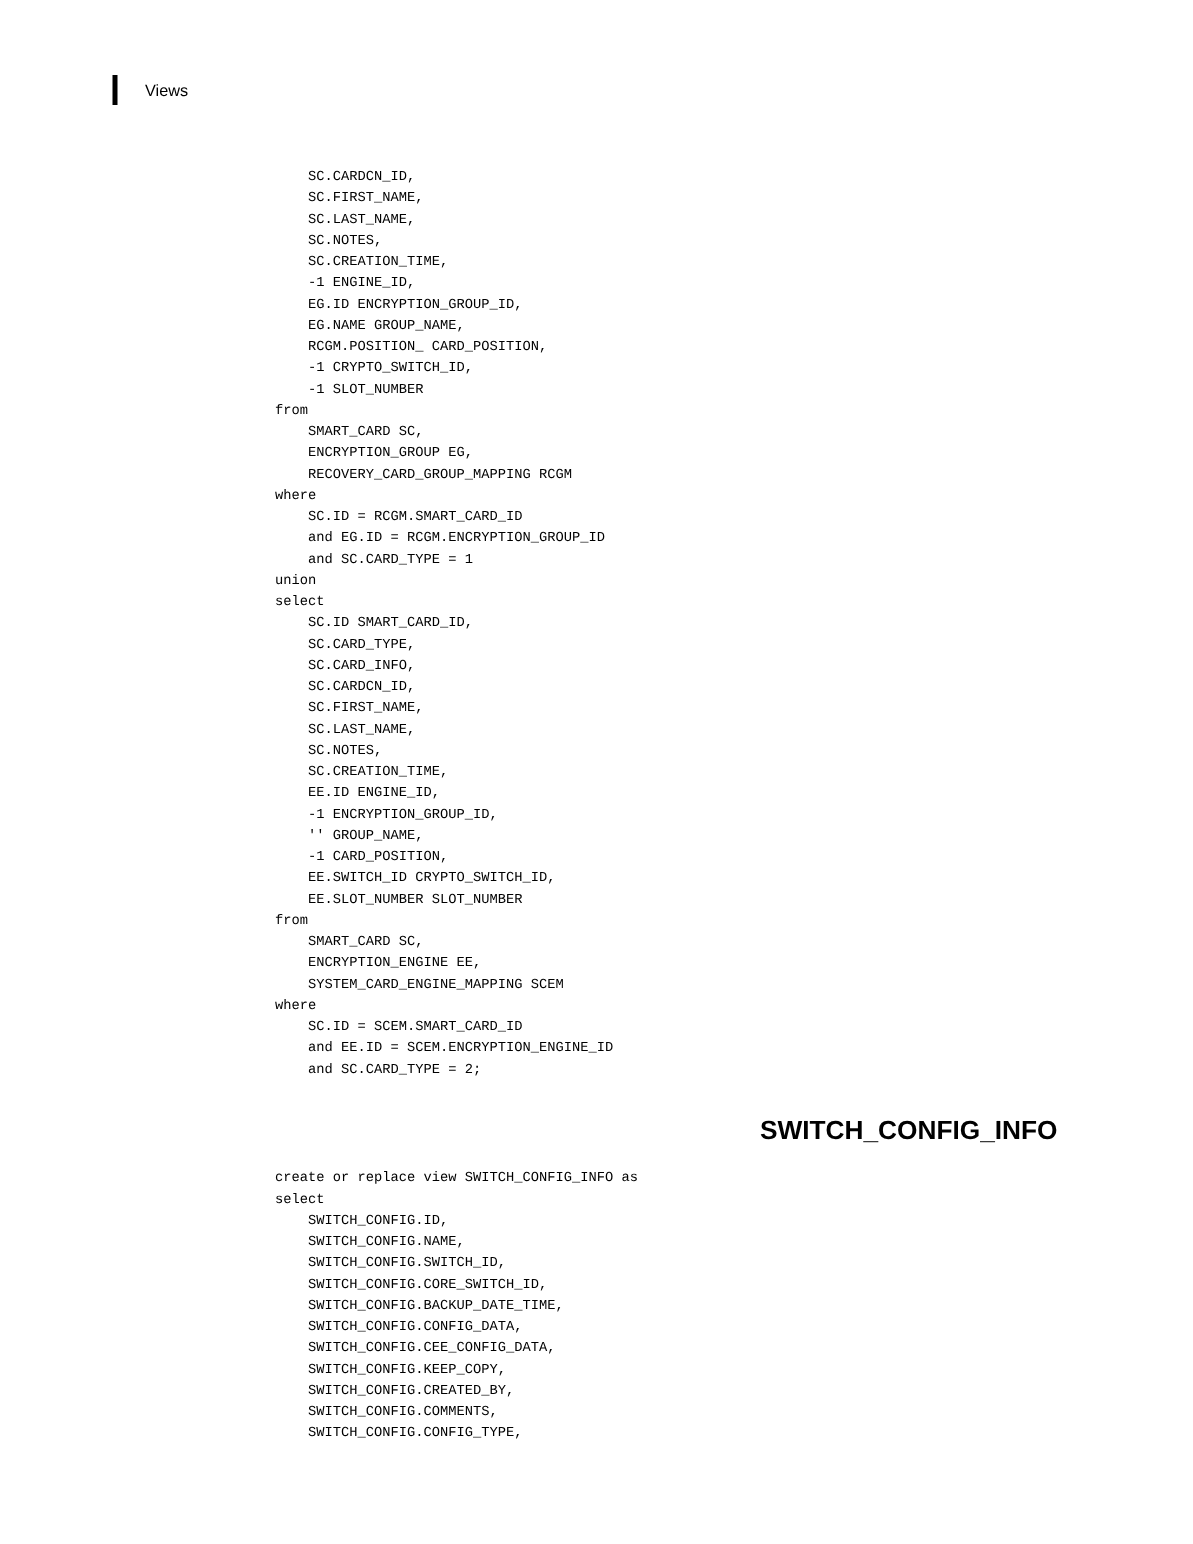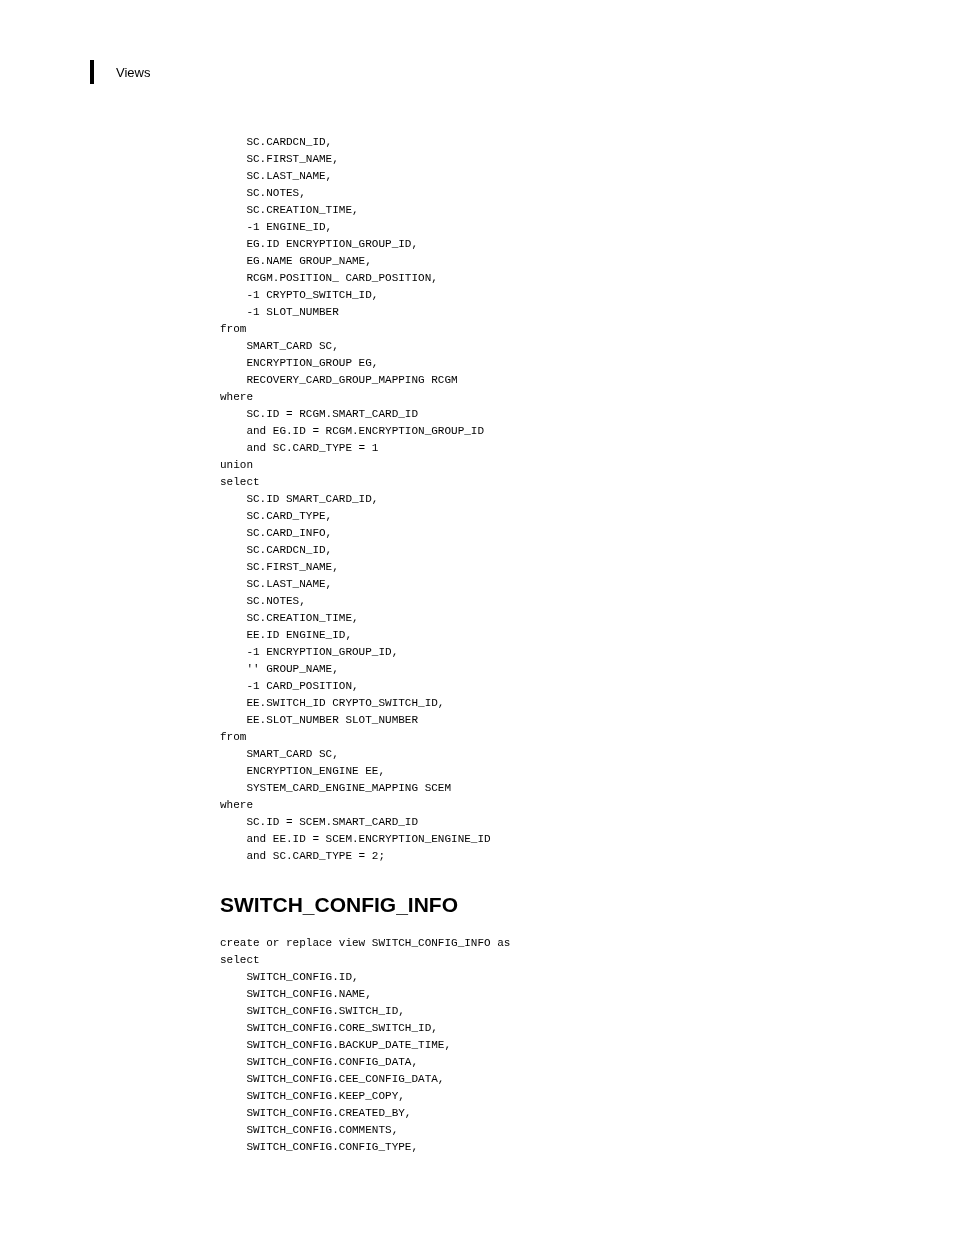--- a/index.html
+++ b/index.html
@@ -40,20 +40,21 @@
   }
   .section-heading {
     font-family: Arial, Helvetica, sans-serif;
     font-weight: bold;
     font-size: 21px;
     margin-left: 130px;
     margin-top: 28px;
     margin-bottom: 18px;
     letter-spacing: 0px;
     color: #000000;
+    text-align: right;
   }
 </style>
 </head>
 <body>
 
 <div class="page">
 
   <div class="header-row">
     <div class="header-bar"></div>
     <div class="header-text">Views</div>

